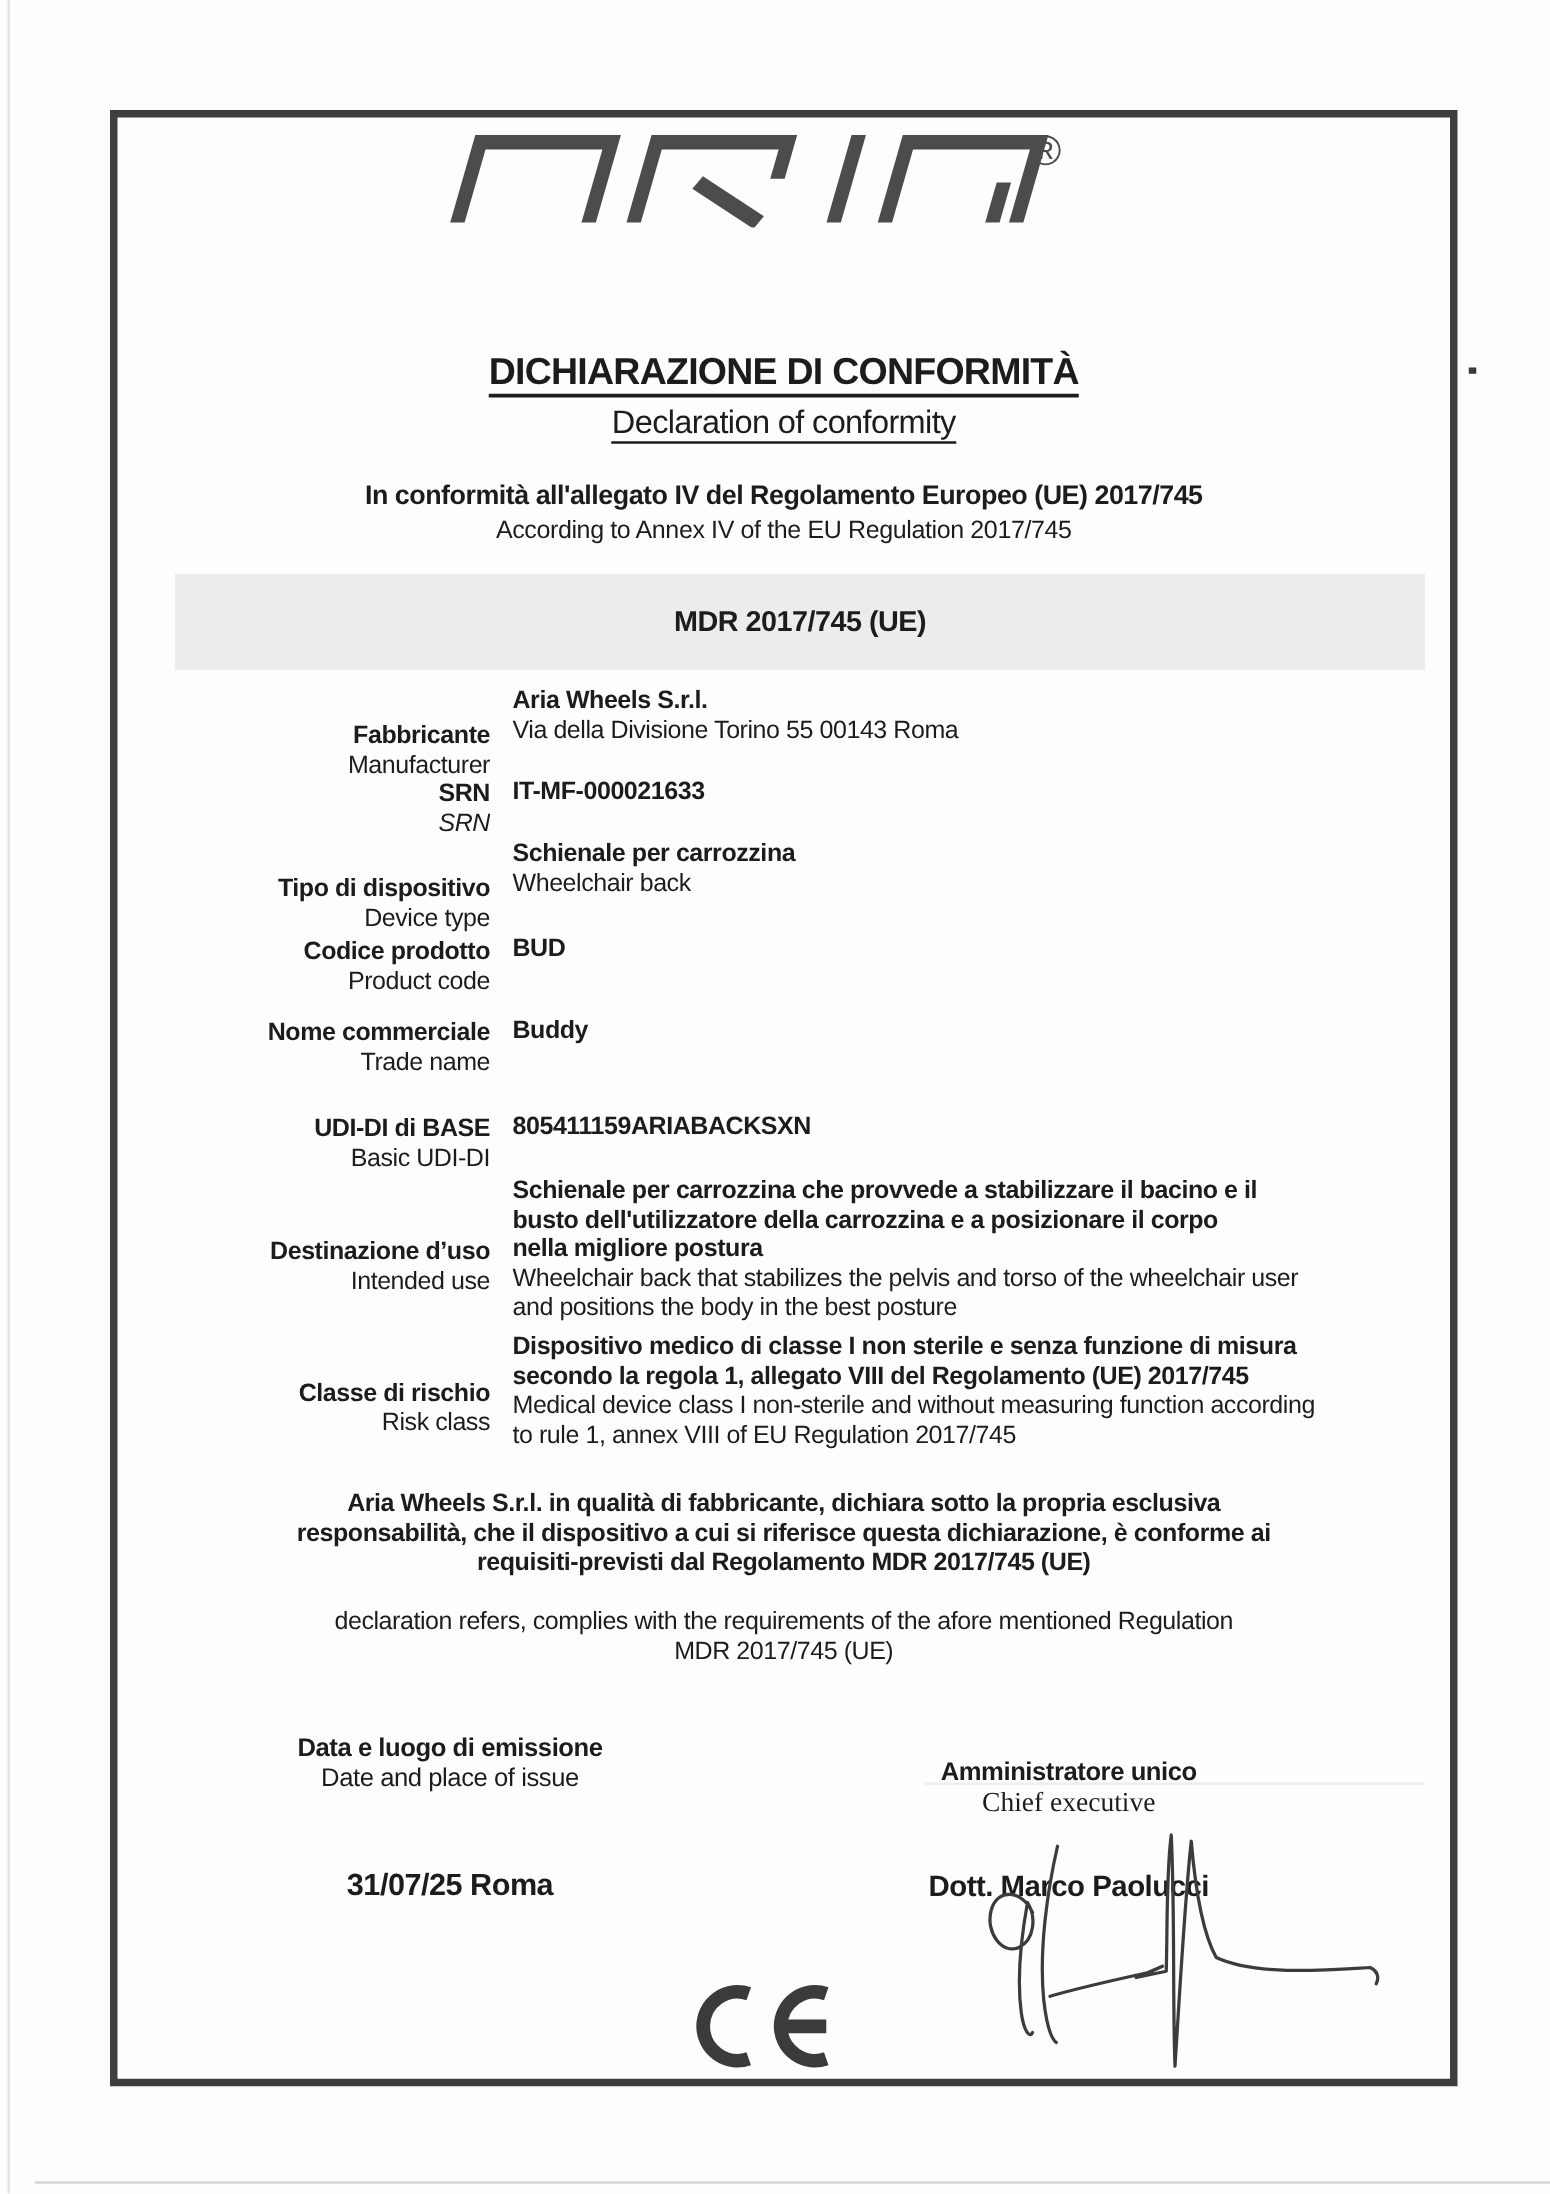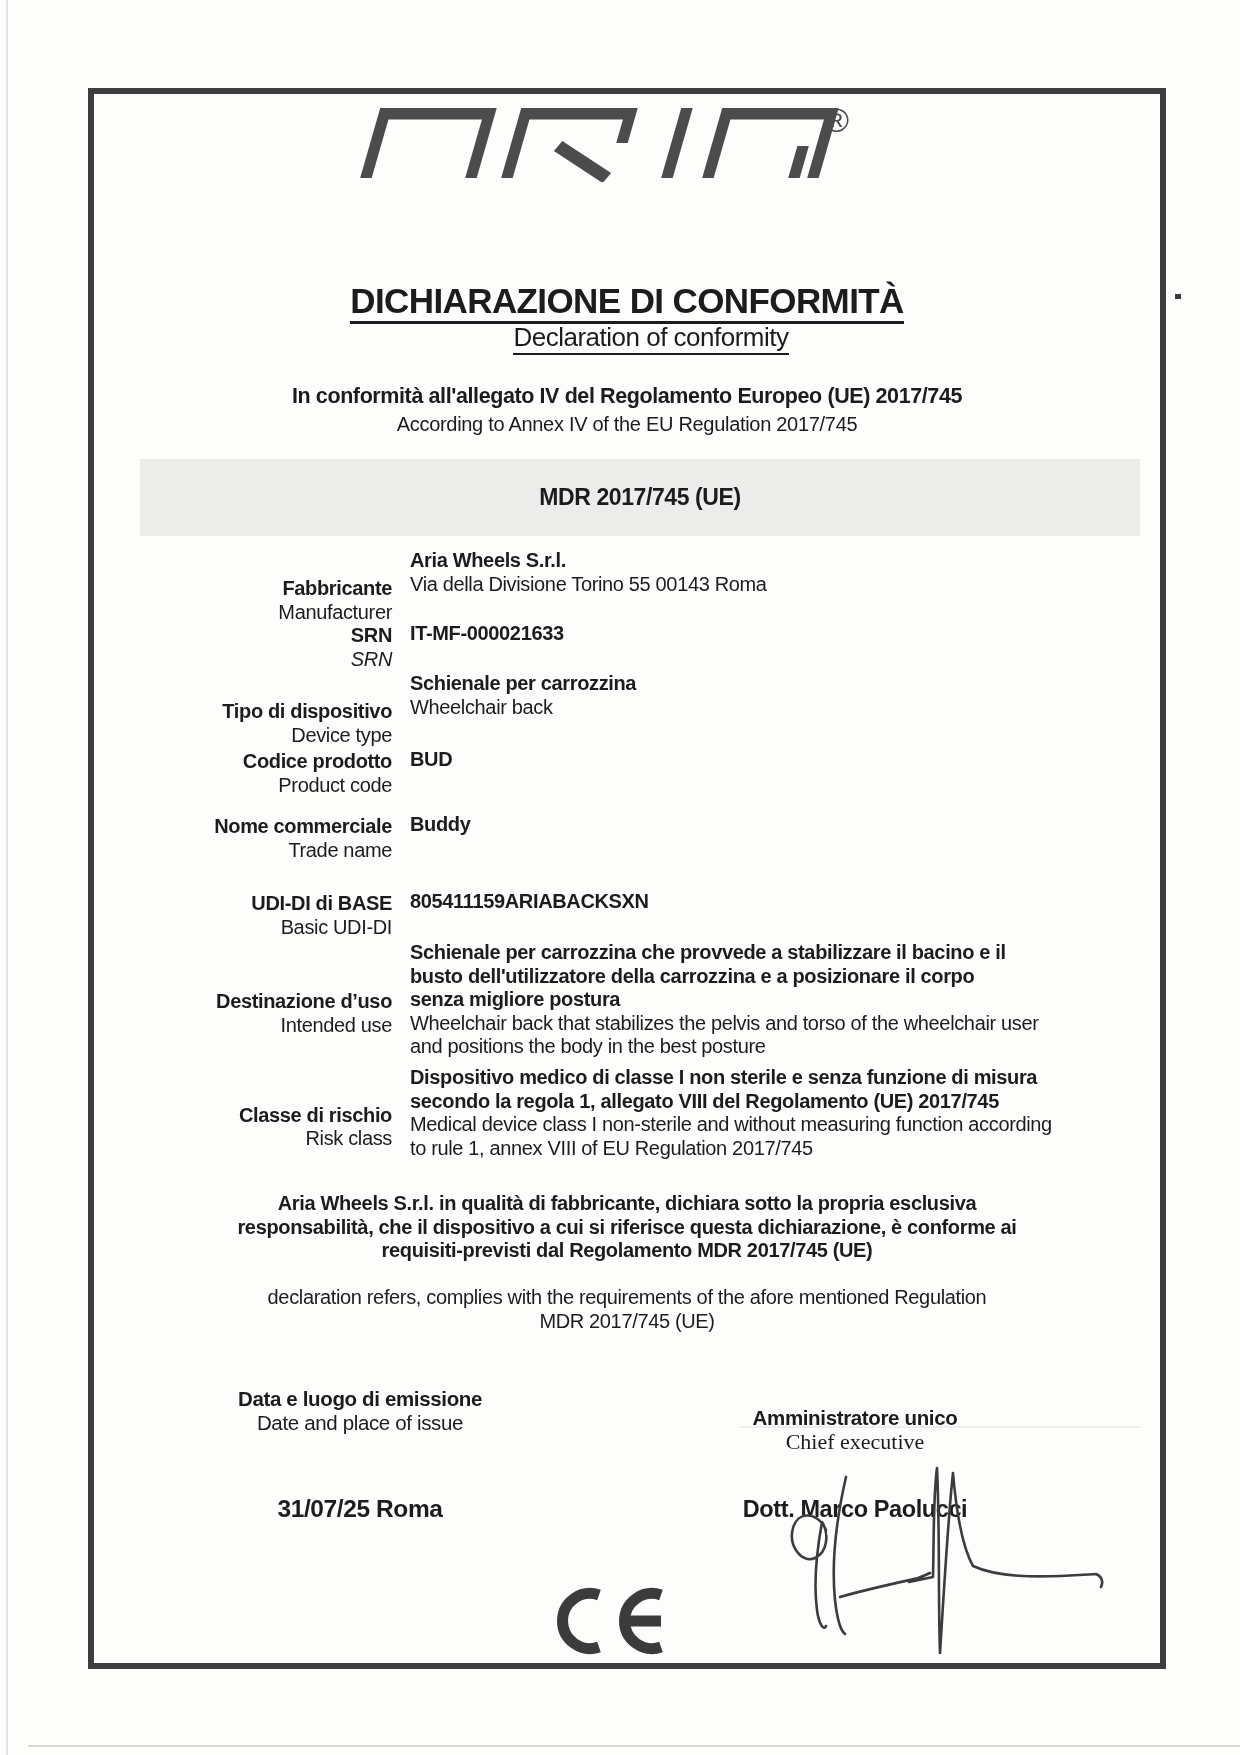--- a/index.html
+++ b/index.html
@@ -9,23 +9,23 @@
   }
   .scan-edge-left{position:absolute;left:6px;top:0;width:2px;height:1755px;background:#e3e3e3;}
   .scan-edge-bottom{position:absolute;left:28px;top:1745px;width:1212px;height:2px;background:#d7d7d5;}
   .scan-dot{position:absolute;left:1175px;top:294px;width:6px;height:5px;background:#3a3a3a;}
   .frame{
     position:absolute;left:88px;top:88px;width:1078px;height:1581px;
     border:6px solid #3e3e3e;box-sizing:border-box;
   }
   .logo-wrap{position:absolute;left:356px;top:106px;width:500px;height:76px;}
   .center-band{position:absolute;left:88px;width:1078px;text-align:center;}
-  .title-it{top:281px;font-size:35px;font-weight:700;letter-spacing:-0.6px;text-align:center;}
+  .title-it{top:281px;font-size:30px;font-weight:700;letter-spacing:-0.6px;text-align:center;}
   .title-it span{border-bottom:3px solid #1c1c1c;padding-bottom:1px;}
-  .title-en{top:322px;font-size:26px;letter-spacing:-0.5px;margin-left:24px;}
+  .title-en{top:322px;font-size:26px;letter-spacing:-0.5px;}
   .title-en span{border-bottom:2px solid #1c1c1c;padding-bottom:1px;}
   .subtitle-it{top:384px;font-size:21.5px;font-weight:700;letter-spacing:-0.4px;}
   .subtitle-en{top:413px;font-size:20px;letter-spacing:-0.3px;}
   .mdr-band{
     position:absolute;left:140px;top:459px;width:1000px;height:77px;background:#ececea;
     display:flex;align-items:center;justify-content:center;
   }
   .mdr-text{font-size:23px;font-weight:700;letter-spacing:-0.4px;}
   .row{
     position:absolute;left:150px;width:980px;display:flex;gap:18px;
@@ -155,21 +155,21 @@
   </div>
 
   <div class="row r7 v-center">
     <div class="lbl">
       <div class="it">Destinazione d’uso</div>
       <div class="en">Intended use</div>
     </div>
     <div class="val">
       <div class="strong">Schienale per carrozzina che provvede a stabilizzare il bacino e il</div>
       <div class="strong">busto dell'utilizzatore della carrozzina e a posizionare il corpo</div>
-      <div class="strong">senza migliore postura</div>
+      <div class="strong">nella migliore postura</div>
       <div>Wheelchair back that stabilizes the pelvis and torso of the wheelchair user</div>
       <div>and positions the body in the best posture</div>
     </div>
   </div>
 
   <div class="row r8 v-center">
     <div class="lbl">
       <div class="it">Classe di rischio</div>
       <div class="en">Risk class</div>
     </div>

